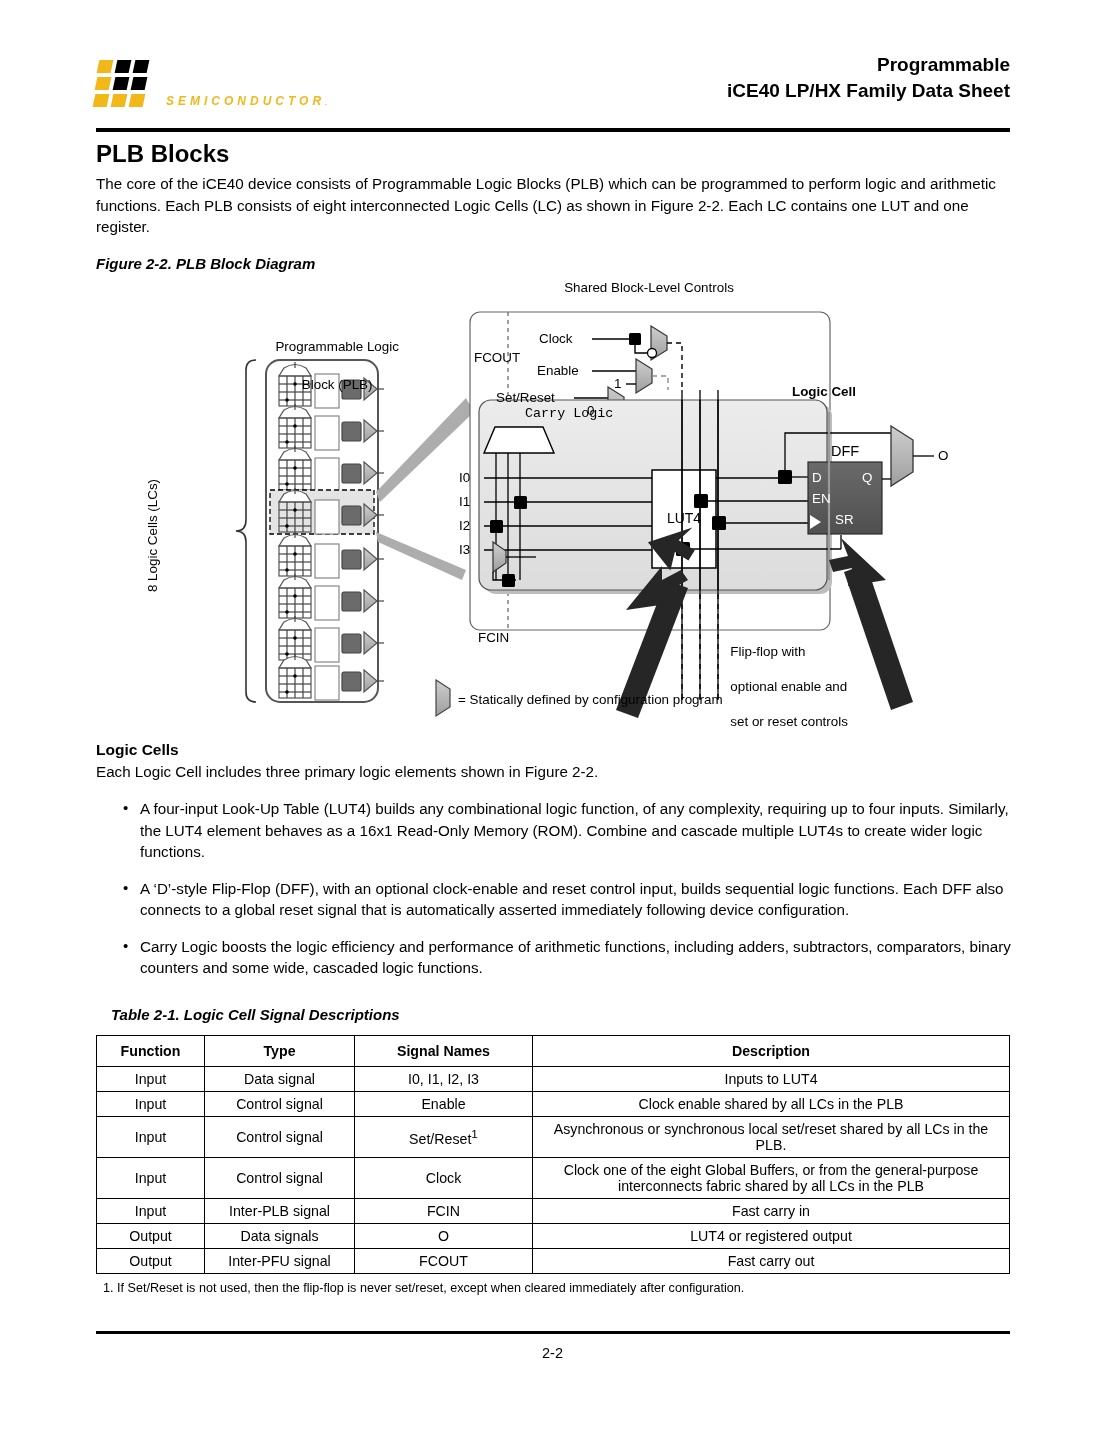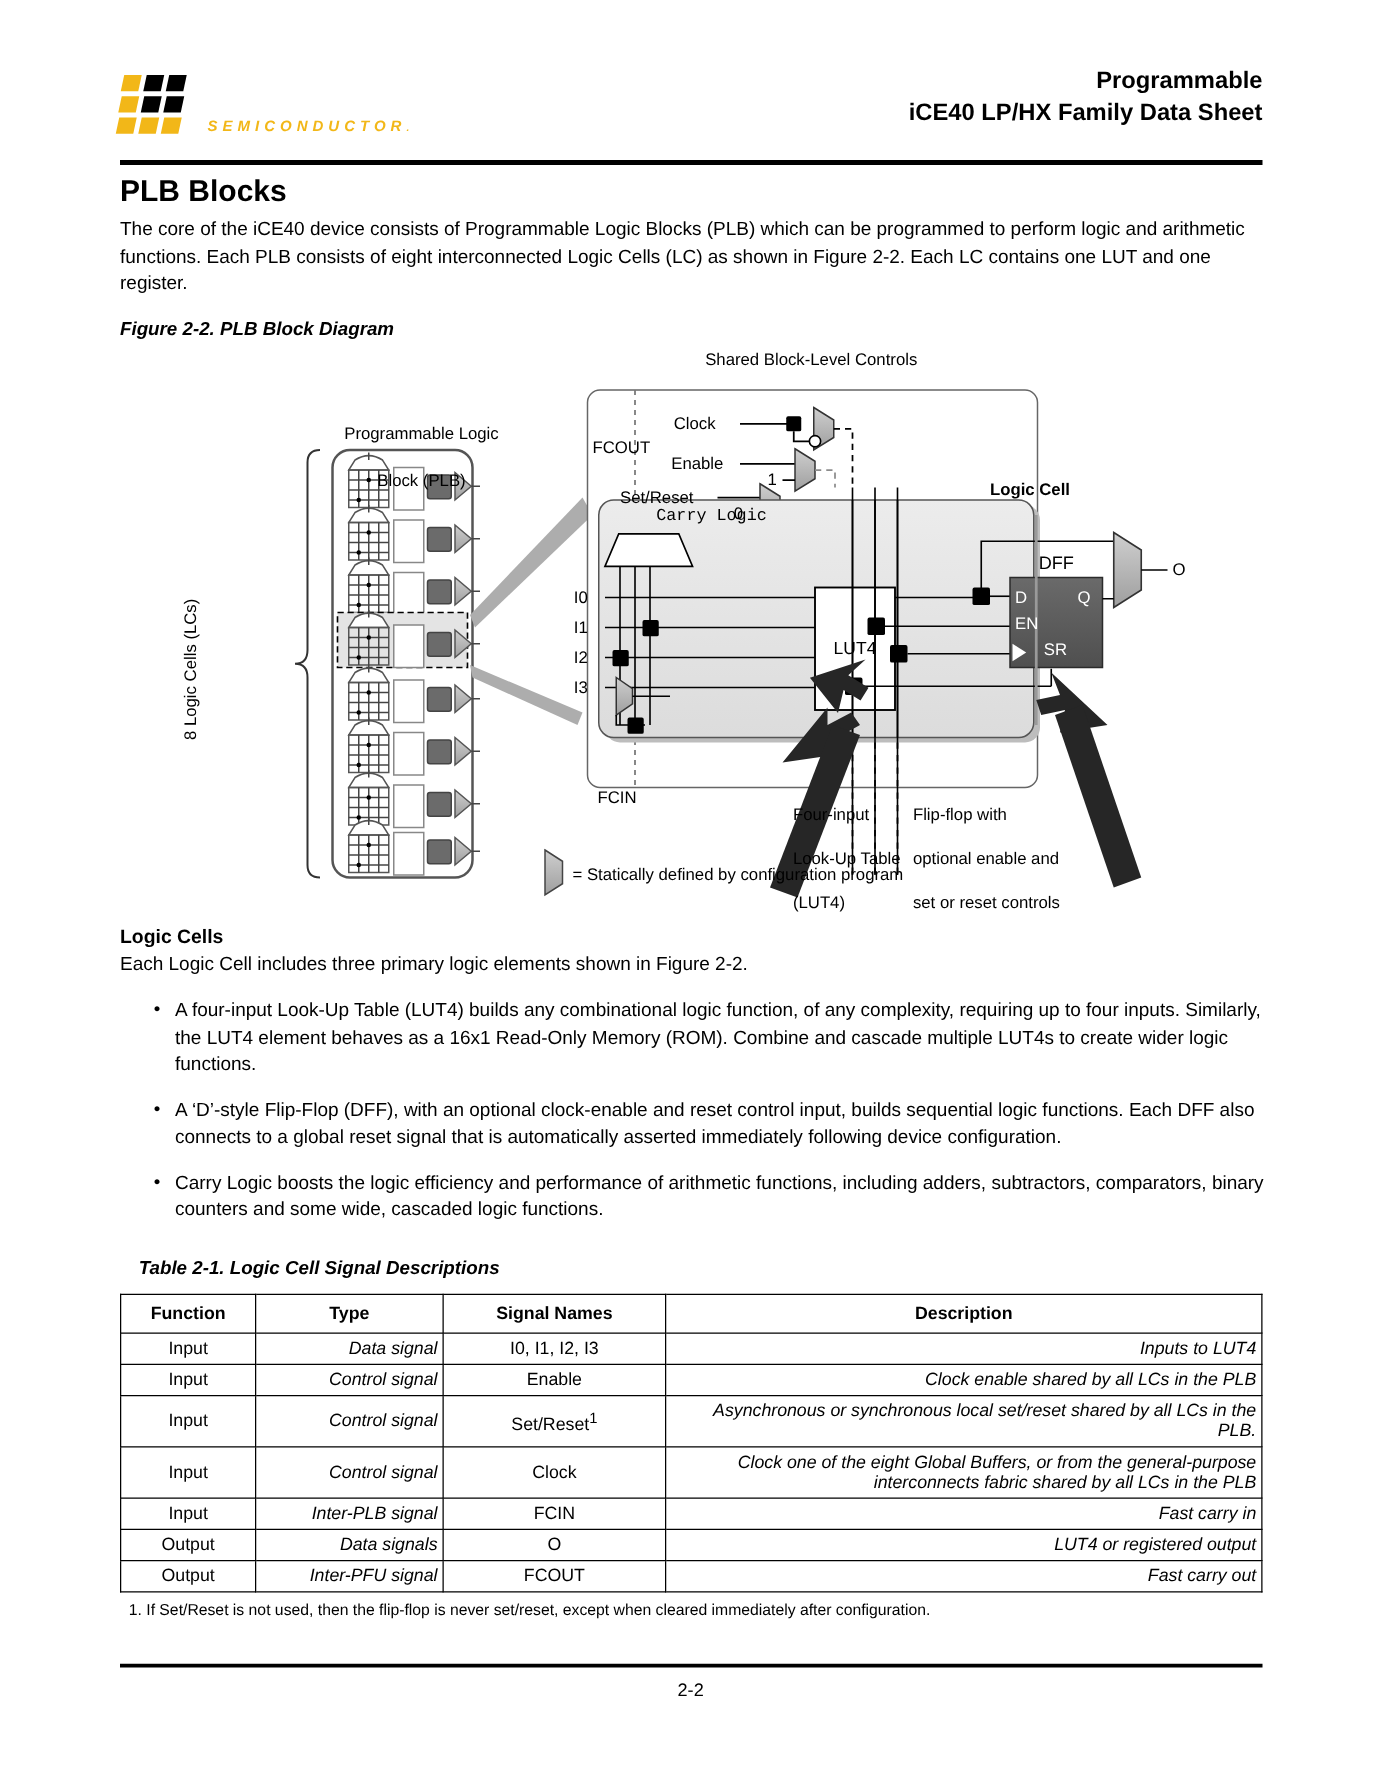--- a/index.html
+++ b/index.html
@@ -62,21 +62,21 @@
   
   table.sigtbl {
     position:absolute; left:96px; top:1035px; width:914px;
     border-collapse:collapse; font-size:14.2px;
   }
   table.sigtbl th, table.sigtbl td {
     border:1px solid #000; padding:4px 4px; vertical-align:middle;
   }
   table.sigtbl thead th { text-align:center; font-weight:bold; padding:7px 5px; }
   table.sigtbl td.c { text-align:center; }
-  table.sigtbl td.l { text-align:right;font-style:italic; }
+  table.sigtbl td.l { text-align:center; }
   .tbl-note { position:absolute; left:103px; top:1281px; font-size:12.6px; }
 
   
   .diagram { position:absolute; left:96px; top:280px; width:914px; height:445px; }
   .dg-label { position:absolute; font-size:13.4px; color:#000; white-space:pre; }
   .dg-label.b { font-weight:bold; }
   .dg-label.ctr { text-align:center; }
   svg.dgsvg { position:absolute; left:0; top:0; }
 </style>
 </head>
@@ -409,25 +409,20 @@
     <div class="dg-label" style="left:363px; top:214px;">I1</div>
     <div class="dg-label" style="left:363px; top:238px;">I2</div>
     <div class="dg-label" style="left:363px; top:262px;">I3</div>
 
     <div class="dg-label" style="left:443px; top:51px;">Clock</div>
     <div class="dg-label" style="left:441px; top:83px;">Enable</div>
     <div class="dg-label" style="left:400px; top:110px;">Set/Reset</div>
     <div class="dg-label" style="left:518px; top:96px;">1</div>
     <div class="dg-label" style="left:491px; top:123px;">0</div>
 
-    <div class="dg-label" style="left:516px; top:345px; line-height:17.5px;">
-      <span>Four-input</span><br>
-      <span>Look-Up Table</span><br>
-      <span>(LUT4)</span>
-    </div>
 
     <div class="dg-label" style="left:612px; top:345px; line-height:17.5px;">
       <span>Flip-flop with</span><br>
       <span>optional enable and</span><br>
       <span>set or reset controls</span>
     </div>
 
     <div class="dg-label" style="left:362px; top:412px;">= Statically defined by configuration program</div>
   </div>
 

